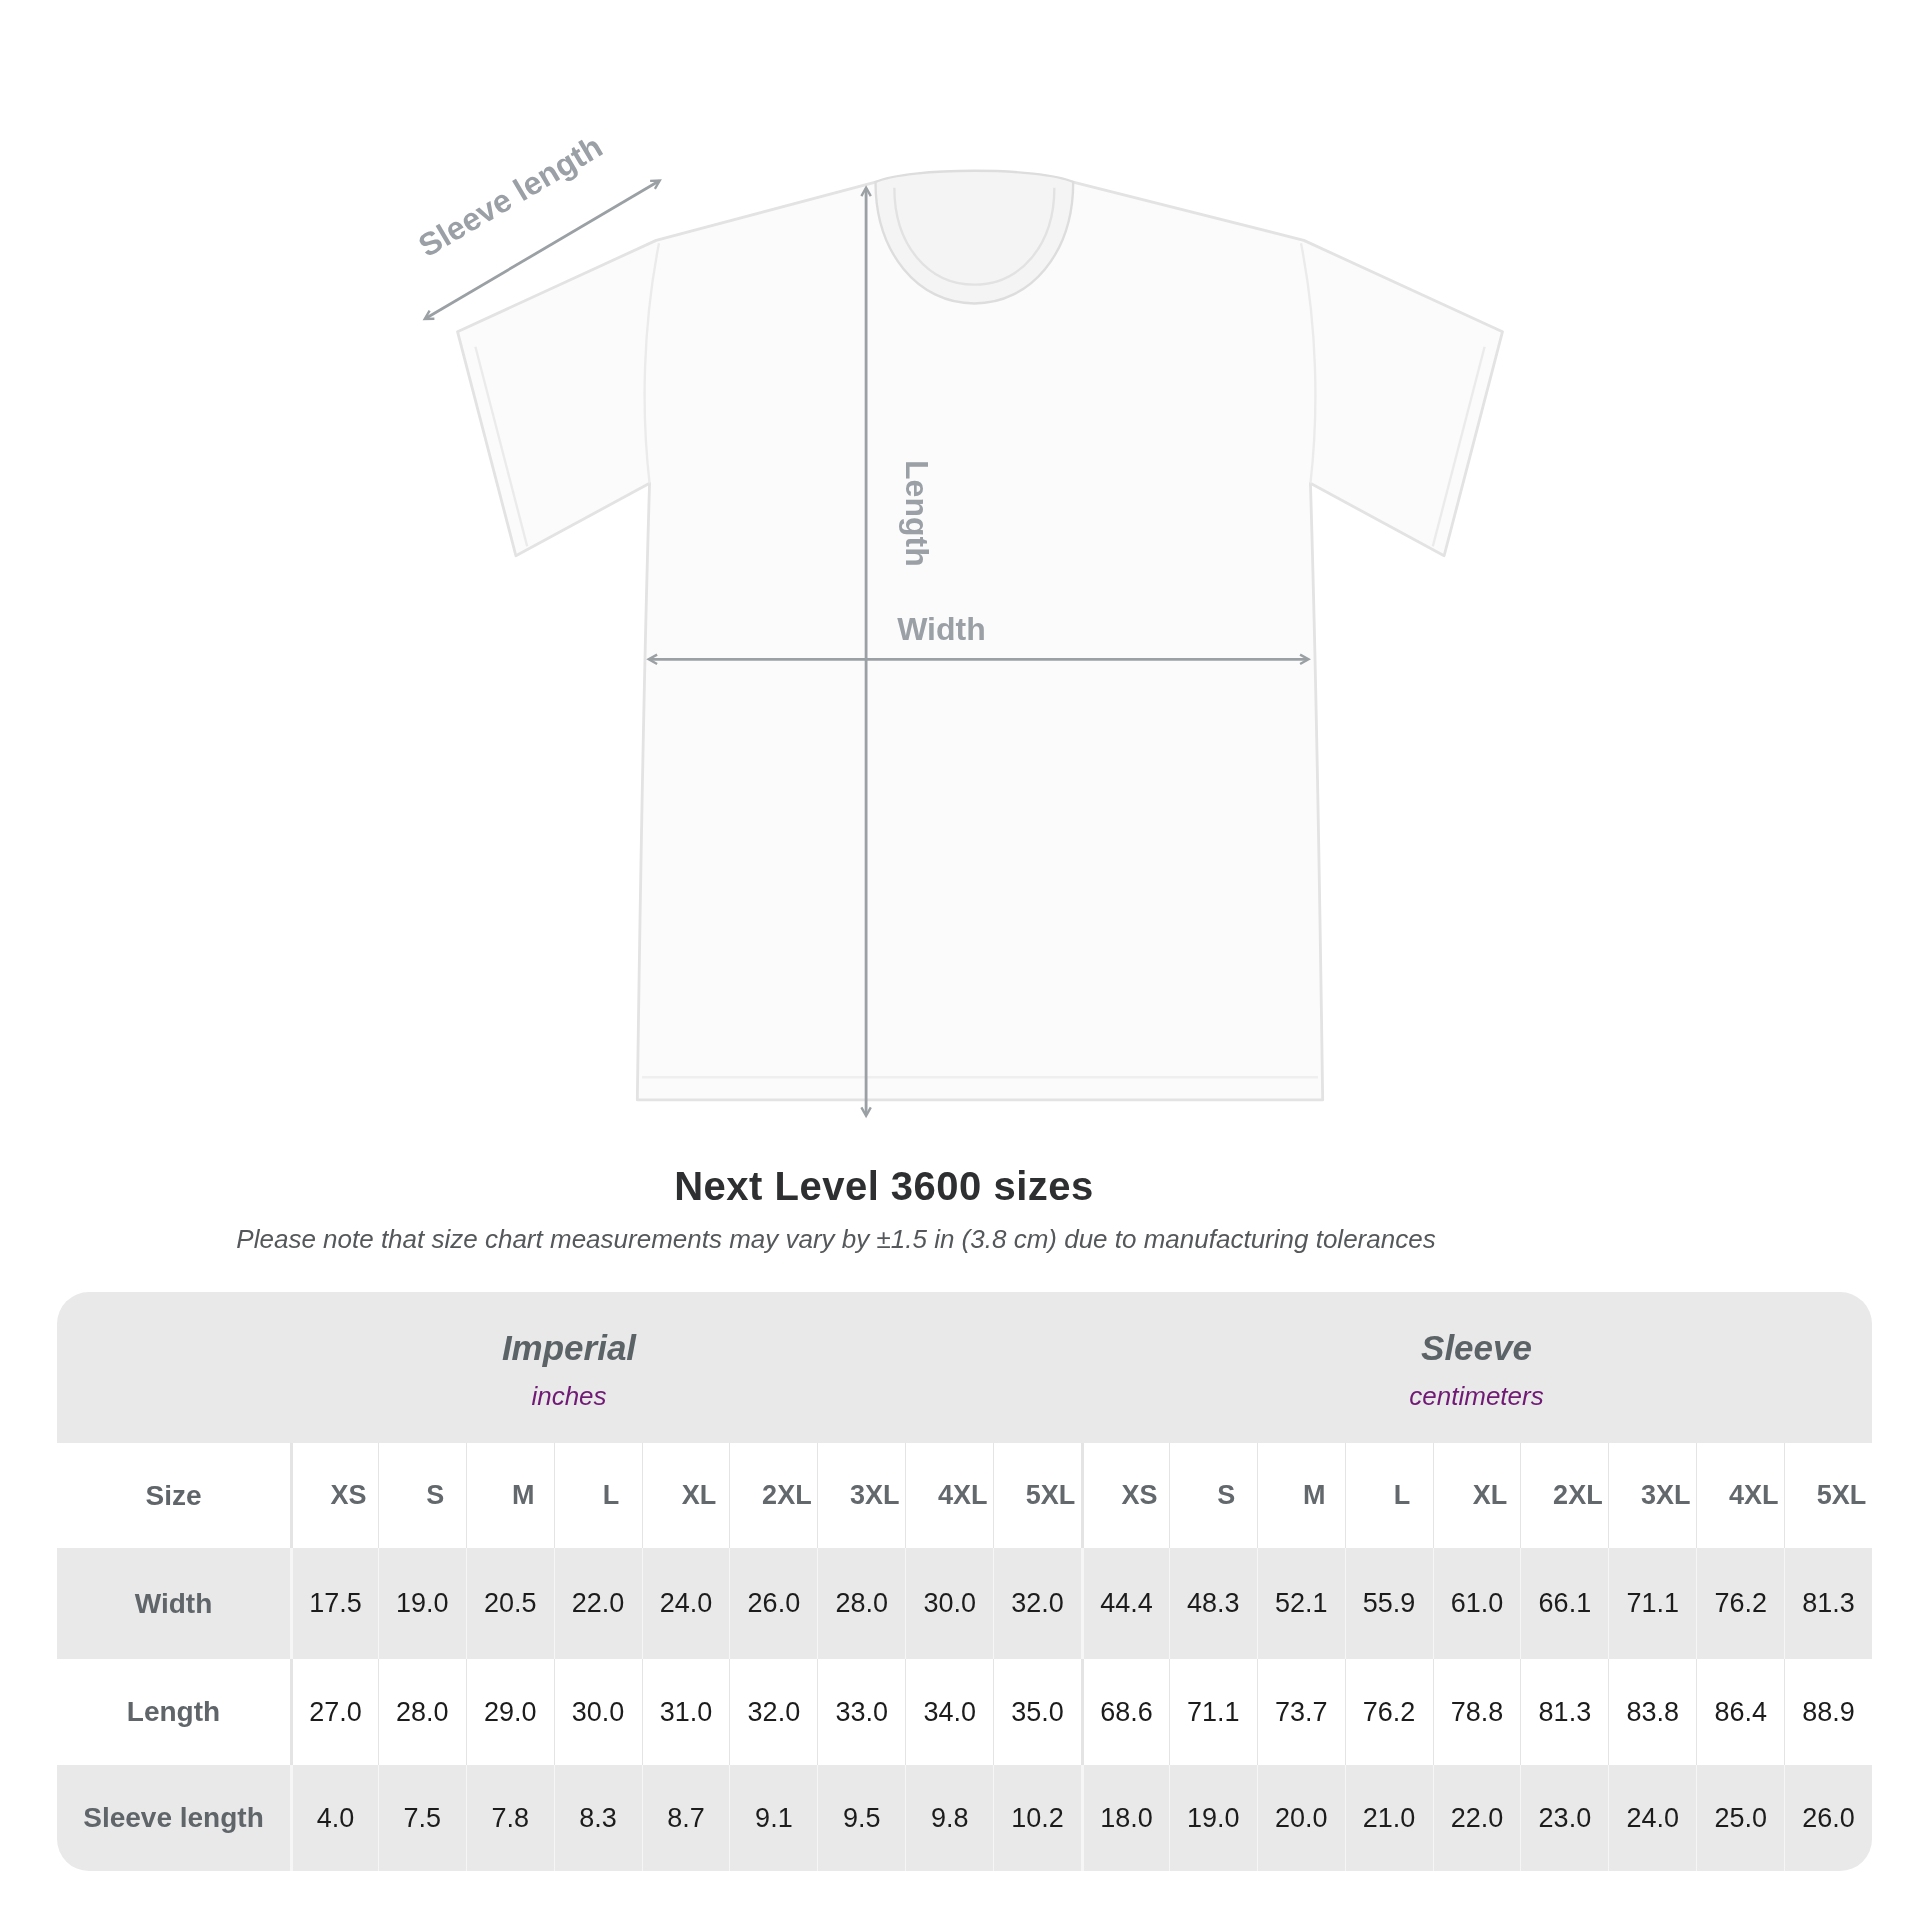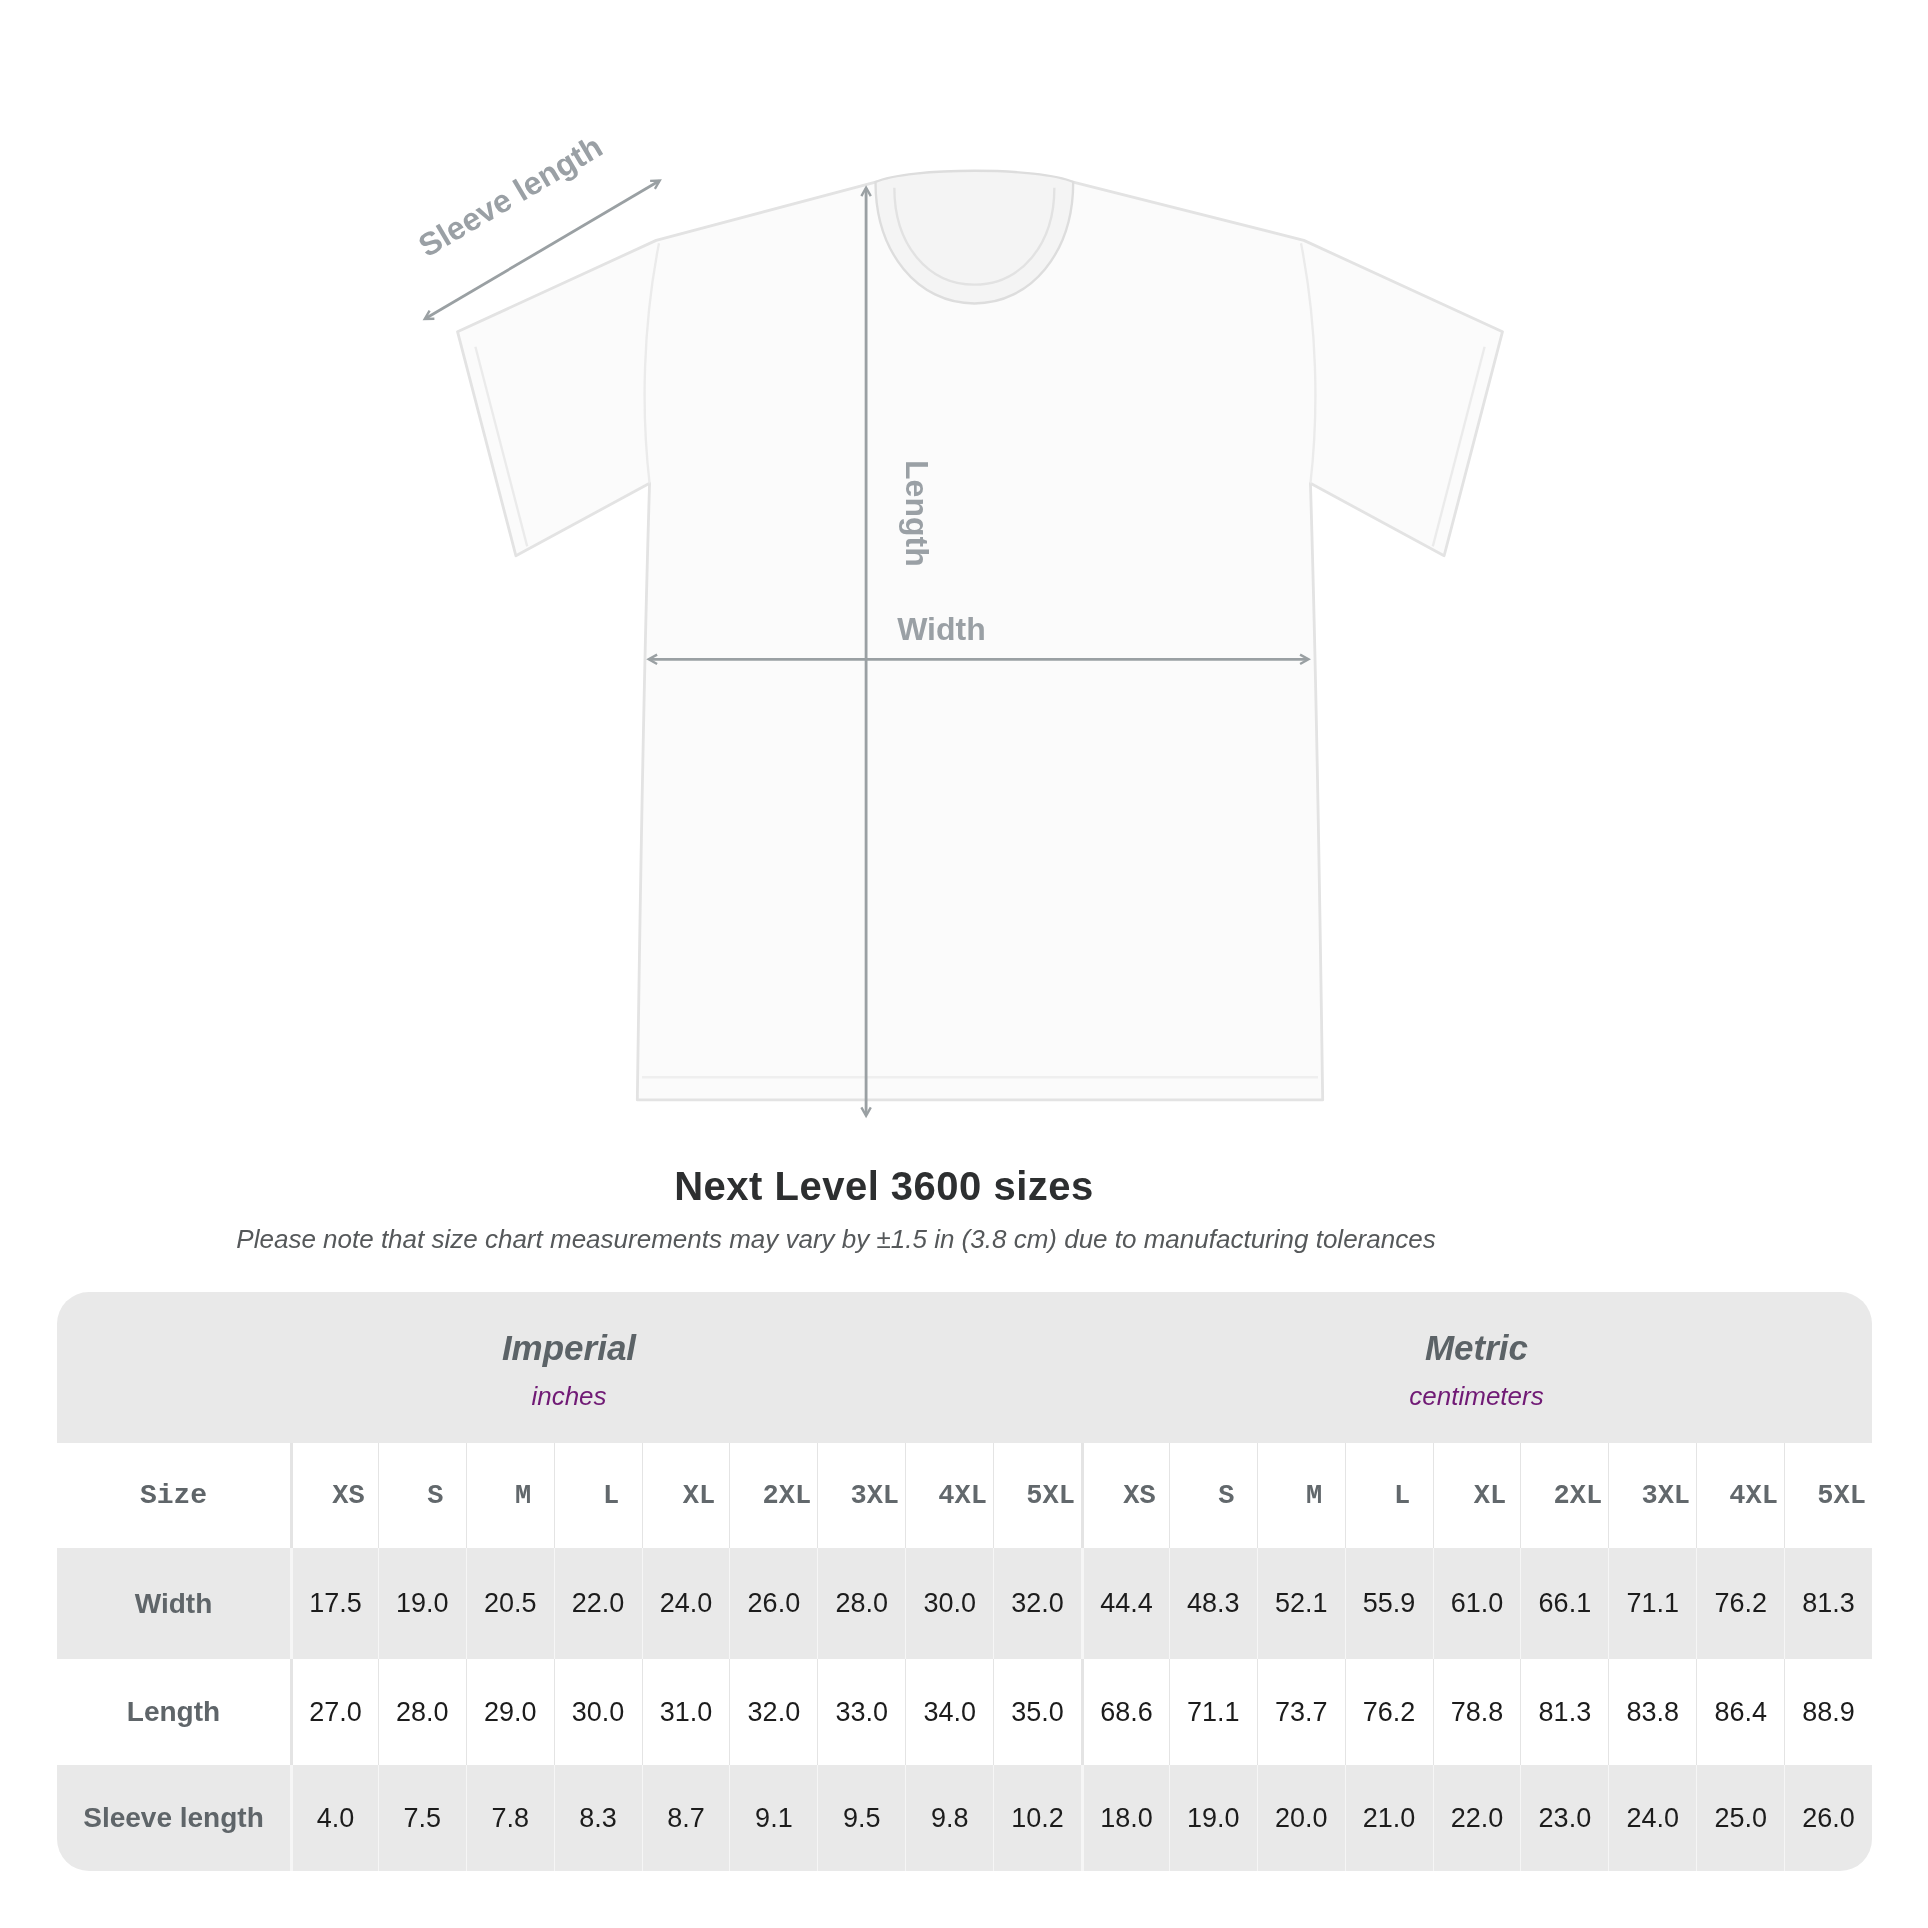--- a/index.html
+++ b/index.html
@@ -24,21 +24,21 @@
     position:absolute;left:57px;top:1292px;width:1815px;
     border-radius:32px;overflow:hidden;
   }
   .trow{display:grid;grid-template-columns:233px repeat(18,1fr);}
   .band{height:151px;background:#e9e9e9;}
   .band-half{display:flex;flex-direction:column;align-items:center;justify-content:center;gap:13px;padding-top:5.6px;}
   .band-left{grid-column:1 / 11;}
   .band-right{grid-column:11 / 20;}
   .uname{font-size:35px;font-weight:bold;font-style:italic;color:#5c6367;}
   .uunit{font-size:26px;font-style:italic;color:#701a75;}
-  .r-size{height:105px;background:#ffffff;font-family:Liberation Mono, monospace;--sep:#e4e4e4;}
+  .r-size{height:105px;background:#ffffff;--sep:#e4e4e4;}
   .r-width{height:111px;background:#e9e9e9;--sep:#f6f6f6;}
   .r-length{height:106px;background:#ffffff;--sep:#e4e4e4;}
   .r-sleeve{height:106px;background:#e9e9e9;--sep:#f6f6f6;}
   .c{display:flex;align-items:center;justify-content:center;border-left:1.9px solid var(--sep);}
   .c.lbl{border-left:none;font-weight:bold;font-size:28px;color:#5f6569;}
   .c.h{font-weight:bold;font-size:27px;color:#62686c;padding-left:26px;}
   .c.v{font-size:27px;color:#1c1c1c;}
   .c.thick{border-left-width:3.8px;}
 </style>
 </head>
@@ -86,21 +86,21 @@
 <div id="page-note">Please note that size chart measurements may vary by ±1.5 in (3.8 cm) due to manufacturing tolerances</div>
 
 <div id="size-table">
 
   <div class="trow band">
     <div class="band-half band-left">
       <div class="uname">Imperial</div>
       <div class="uunit">inches</div>
     </div>
     <div class="band-half band-right">
-      <div class="uname">Metric</div>
+      <div class="uname">Sleeve</div>
       <div class="uunit">centimeters</div>
     </div>
   </div>
 
   <div class="trow r-size">
     <div class="c lbl">Size</div>
     <div class="c h thick">XS</div>
     <div class="c h">S</div>
     <div class="c h">M</div>
     <div class="c h">L</div>

